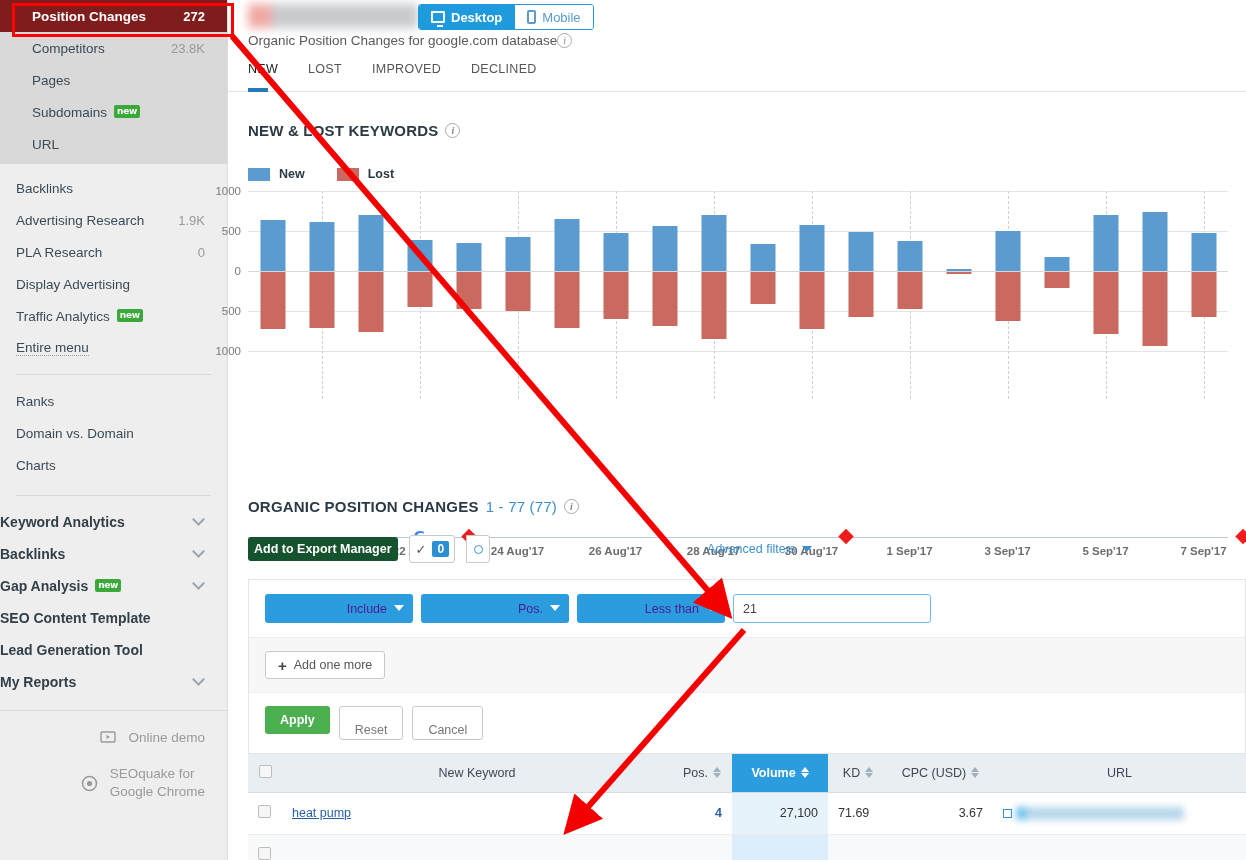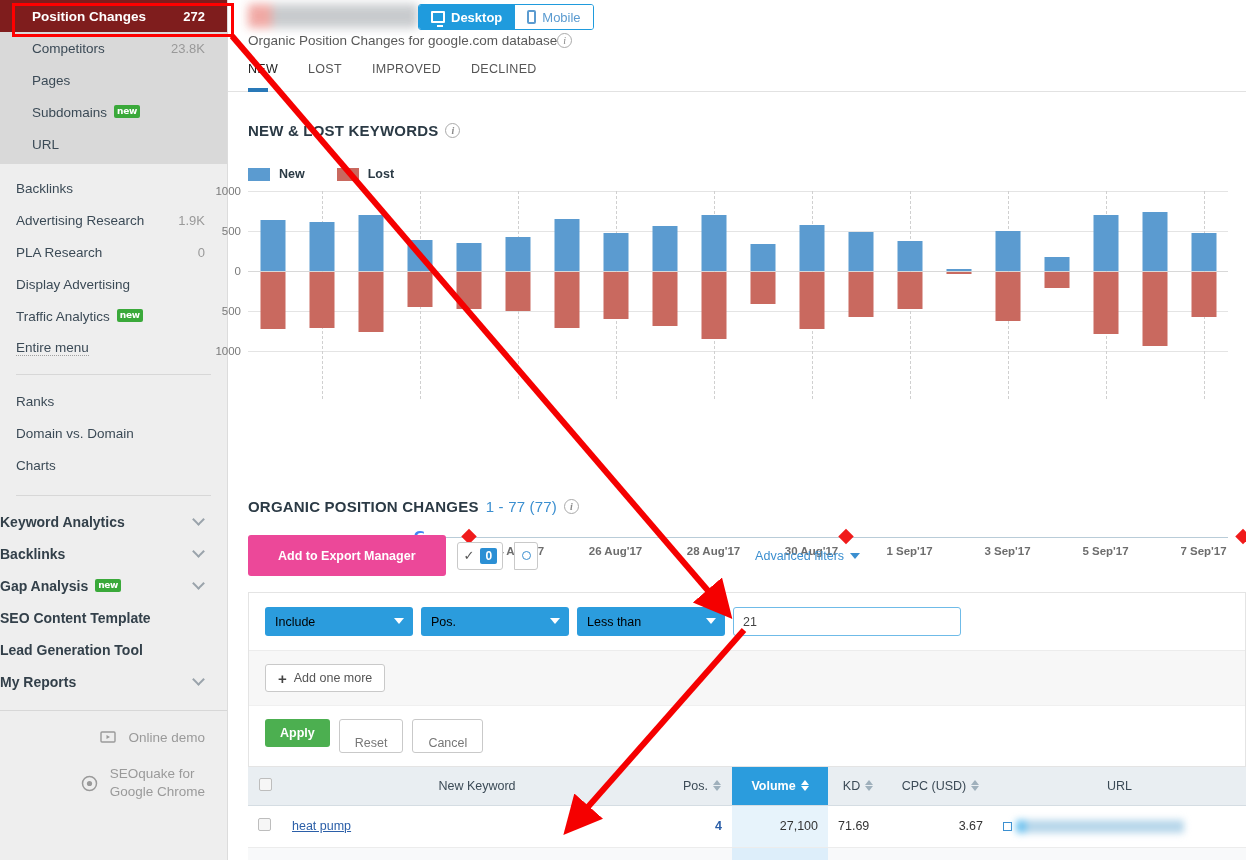--- a/index.html
+++ b/index.html
@@ -149,22 +149,22 @@
     font-size: 14px; font-weight: 700; font-family: "DejaVu Sans", sans-serif;
     line-height: 1; cursor: pointer;
   }
 
   
   #tbl-blk { position: absolute; left: 20px; top: 498px; width: 998px; }
   .cnt-rng { color: #3b8fd0; font-weight: 400; }
 
   #toolbar { display: flex; align-items: center; gap: 11px; margin-top: 20px; }
   .btn-export {
-    background: #ec4899; color: #fff; border: none; border-radius: 3px;
-    padding: 0 30px; height: 41px; font-size: 12.5px; font-weight: 700;
+    background: #14532d; color: #fff; border: none; border-radius: 3px;
+    padding: 0 6px; height: 24px; font-size: 12.5px; font-weight: 700;
     font-family: inherit; cursor: pointer;
   }
   .chk-group {
     display: flex; align-items: center; height: 28px; border: 1px solid #c9c9c9;
     border-radius: 3px; background: #fff; cursor: pointer; overflow: hidden;
   }
   .chk-group .tick { padding: 0 6px; color: #555; font-size: 13px; }
   .chk-group .num {
     background: #2b8fd4; color: #fff; font-size: 12px; font-weight: 700;
     padding: 1px 5px; border-radius: 2px; margin-right: 5px;
@@ -181,32 +181,32 @@
     cursor: pointer;
   }
   .mag { width: 9px; height: 9px; border: 1.6px solid #3b8fd0; border-radius: 50%; }
   .adv-filters { color: #3b8fd0; font-size: 12.5px; cursor: pointer; display: flex; align-items: center; gap: 6px; }
   .caret-d { width: 0; height: 0; border-left: 5px solid transparent; border-right: 5px solid transparent; border-top: 6px solid #3b8fd0; }
 
   
   #fpanel { margin-top: 16px; border: 1px solid #e4e4e4; background: #fff; }
   #frow1 { display: flex; align-items: center; gap: 8px; padding: 14px 16px; }
   .sel-blue {
-    position: relative; width: 148px; height: 29px; background: #2b9cdd; color: #000000;
+    position: relative; width: 148px; height: 29px; background: #2b9cdd; color: #4c1d95;
     border: none; border-radius: 3px; font-size: 12.5px; font-family: inherit;
-    padding: 0 26px 0 10px; cursor: pointer; -webkit-appearance: none; appearance: none;
+    padding: 0 26px 0 10px; cursor: pointer; -webkit-appearance: none; appearance: none; text-align: right;
   }
   .sel-wrap { position: relative; }
   .sel-wrap .caret-w {
     position: absolute; right: 9px; top: 11px; pointer-events: none;
     width: 0; height: 0; border-left: 5px solid transparent;
     border-right: 5px solid transparent; border-top: 6px solid #fff;
   }
   #fval {
-    width: 228px; height: 29px; border: 1px solid #6fbbe8; border-radius: 3px;
+    width: 198px; height: 29px; border: 1px solid #6fbbe8; border-radius: 3px;
     padding: 0 9px; font-size: 12.5px; font-family: inherit; color: #444; outline: none;
   }
   #frow2 { border-top: 1px solid #ececec; background: #f7f7f7; padding: 13px 16px; }
   .btn-plain {
     height: 28px; background: #fff; border: 1px solid #c9c9c9; border-radius: 3px;
     font-size: 12.5px; font-family: inherit; color: #555; padding: 0 12px; cursor: pointer;
     display: inline-flex; align-items: center; gap: 7px;
   }
   .plus { font-size: 15px; font-weight: 700; color: #444; line-height: 1; }
   #frow3 { background: #fff; padding: 13px 16px; display: flex; gap: 9px; border-top: 1px solid #f0f0f0; }

